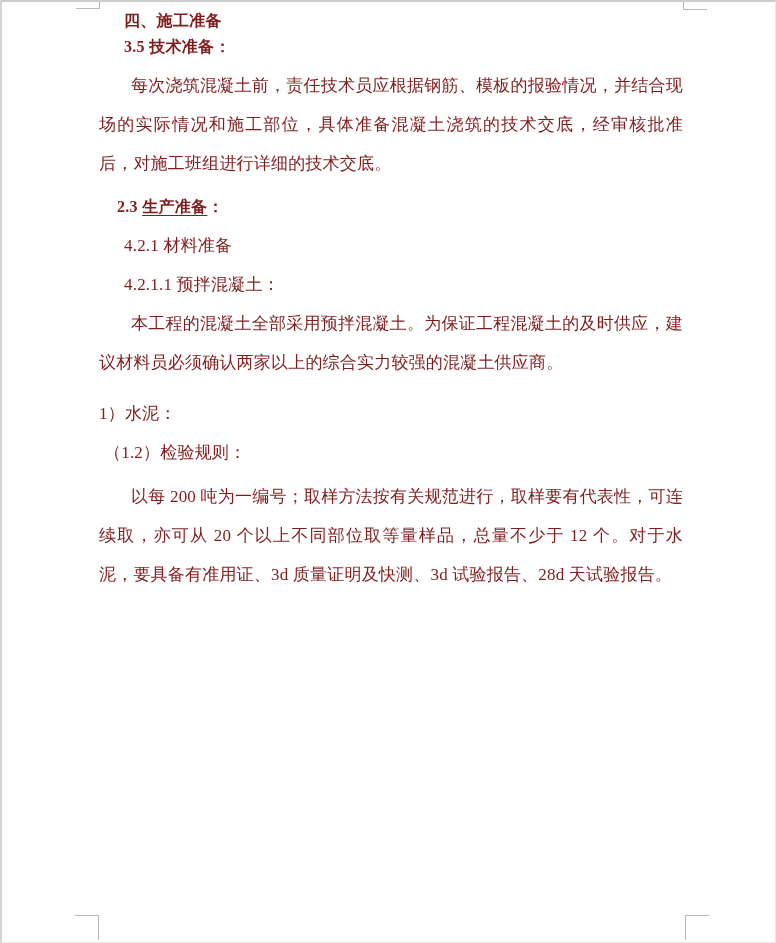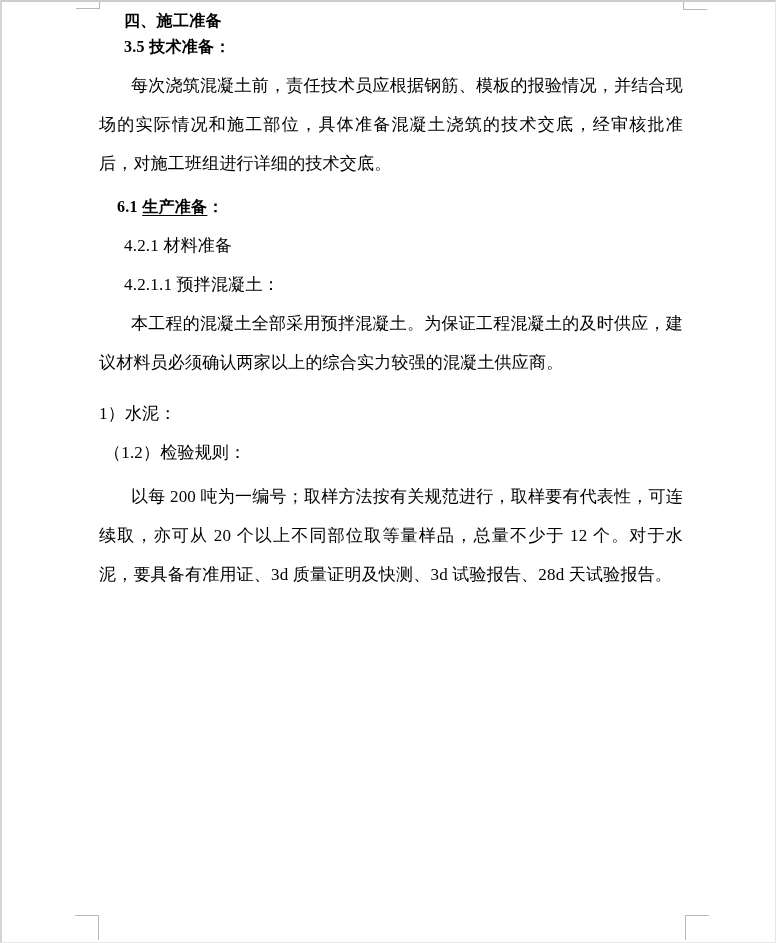--- a/index.html
+++ b/index.html
@@ -13,21 +13,21 @@
     width: 776px;
     height: 943px;
     box-sizing: border-box;
     background: #ffffff;
     border-top: 2px solid #cdcdcd;
     border-left: 2px solid #d4d4d4;
     border-right: 1px solid #e7e7e7;
     border-bottom: 1px solid #e7e7e7;
     overflow: hidden;
     font-family: "Liberation Serif", "DejaVu Serif", serif;
-    color: #000000;
+    color: #7f1d1d;
   }
   .text-area {
     position: absolute;
     left: 97px;
     top: 0;
     width: 584px;
   }
   .para {
     margin: 0;
     font-size: 17px;
@@ -70,21 +70,21 @@
   <div class="crop crop-br"></div>
 
   <div class="text-area">
 
     <p class="h-bold pl25 mt6">四、施工准备</p>
 
     <p class="h-bold pl25">3.5 技术准备：</p>
 
     <p class="para indent mt6">每次浇筑混凝土前，责任技术员应根据钢筋、模板的报验情况，并结合现场的实际情况和施工部位，具体准备混凝土浇筑的技术交底，经审核批准后，对施工班组进行详细的技术交底。</p>
 
-    <p class="h-bold pl18 mt11"><span>6.1 </span><span class="u">生产准备</span><span>：</span></p>
+    <p class="h-bold pl18 mt11"><span>2.3 </span><span class="u">生产准备</span><span>：</span></p>
 
     <p class="para pl25 mt6">4.2.1 材料准备</p>
 
     <p class="para pl25">4.2.1.1 预拌混凝土：</p>
 
     <p class="para indent">本工程的混凝土全部采用预拌混凝土。为保证工程混凝土的及时供应，建议材料员必须确认两家以上的综合实力较强的混凝土供应商。</p>
 
 
     <p class="para mt12">1）水泥：</p>
 

